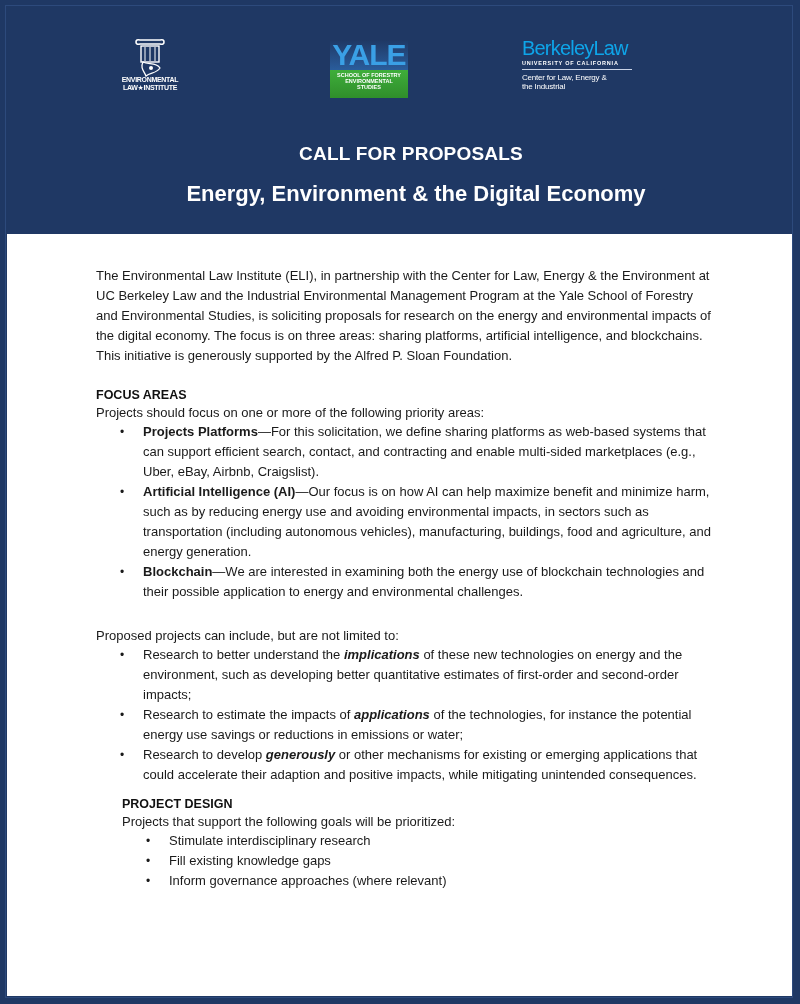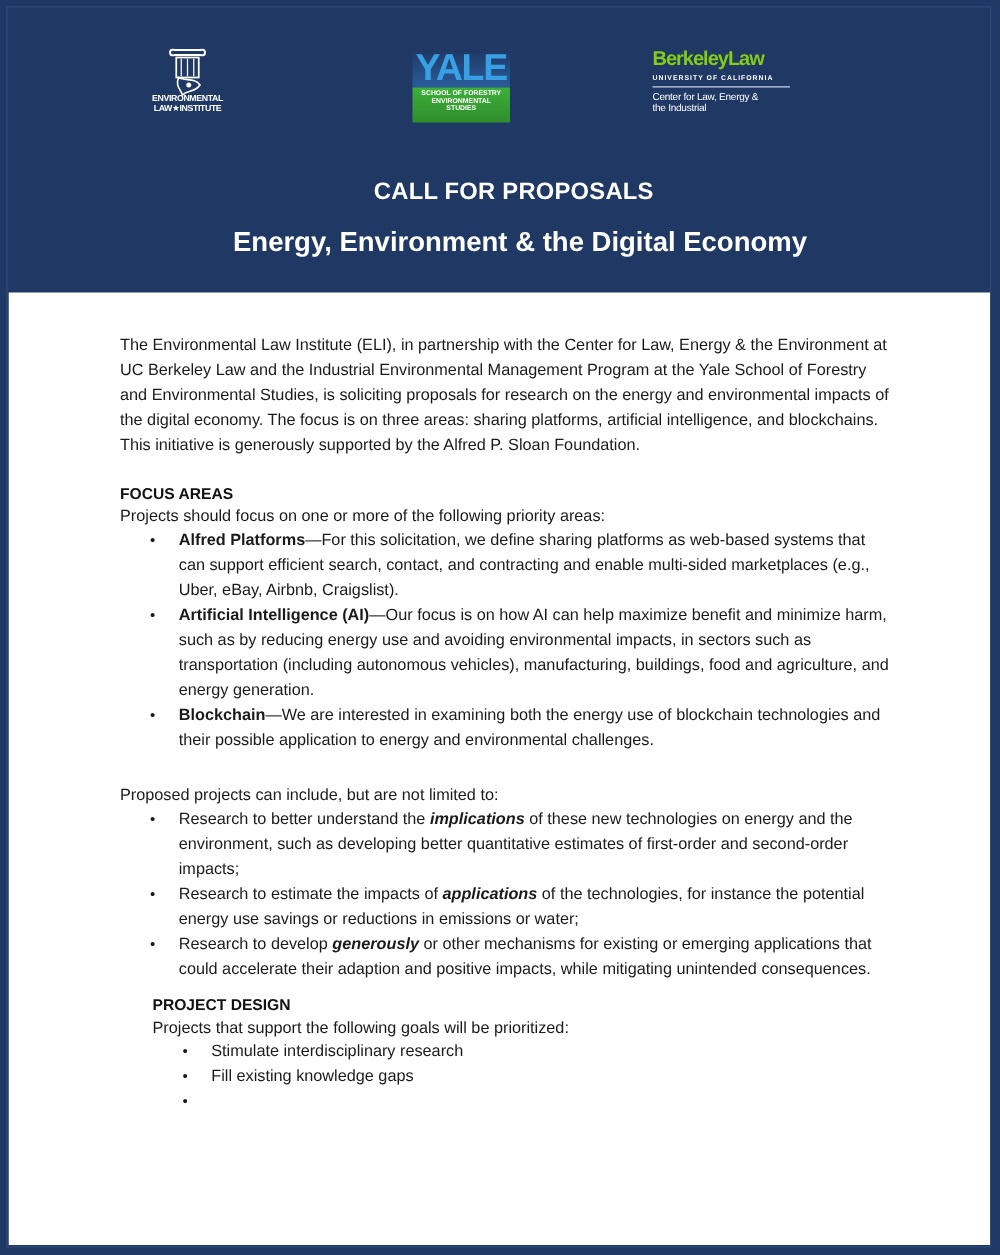--- a/index.html
+++ b/index.html
@@ -79,25 +79,24 @@
       text-align: center;
       line-height: 6px;
       padding-top: 2px;
       box-sizing: border-box;
     }
     .berkeley-logo {
       left: 522px; top: 37px;
       width: 120px; height: 60px;
     }
     .berkeley-name {
-      font-size: 16px;
+      font-size: 20px;
       letter-spacing: -0.8px;
       line-height: 22px;
-      color: #84cc16;
-      font-weight: bold;
+      color: #0ea5e9;
     }
     .berkeley-uc {
       font-size: 5.5px;
       font-weight: bold;
       letter-spacing: 0.8px;
       line-height: 8px;
       border-bottom: 1px solid #c9d3e6;
       padding-bottom: 2px;
       width: 110px;
     }
@@ -224,21 +223,21 @@
   <div class="body-text intro">
     <p>The Environmental Law Institute (ELI), in partnership with the Center for Law, Energy &amp; the Environment at UC Berkeley Law and the Industrial Environmental Management Program at the Yale School of Forestry and Environmental Studies, is soliciting proposals for research on the energy and environmental impacts of the digital economy. The focus is on three areas: sharing platforms, artificial intelligence, and blockchains. This initiative is generously supported by the Alfred P. Sloan Foundation.</p>
   </div>
 
   <div class="body-text focus-block">
     <div class="section-heading">FOCUS AREAS</div>
     <div class="lead">Projects should focus on one or more of the following priority areas:</div>
     <ul class="bullets">
       <li>
         <span class="bullet-dot">•</span>
-        <span class="term">Alfred Platforms</span><span>—For this solicitation, we define sharing platforms as web-based systems that can support efficient search, contact, and contracting and enable multi-sided marketplaces (e.g., Uber, eBay, Airbnb, Craigslist).</span>
+        <span class="term">Projects Platforms</span><span>—For this solicitation, we define sharing platforms as web-based systems that can support efficient search, contact, and contracting and enable multi-sided marketplaces (e.g., Uber, eBay, Airbnb, Craigslist).</span>
       </li>
       <li>
         <span class="bullet-dot">•</span>
         <span class="term">Artificial Intelligence (AI)</span><span>—Our focus is on how AI can help maximize benefit and minimize harm, such as by reducing energy use and avoiding environmental impacts, in sectors such as transportation (including autonomous vehicles), manufacturing, buildings, food and agriculture, and energy generation.</span>
       </li>
       <li>
         <span class="bullet-dot">•</span>
         <span class="term">Blockchain</span><span>—We are interested in examining both the energy use of blockchain technologies and their possible application to energy and environmental challenges.</span>
       </li>
     </ul>
@@ -269,16 +268,17 @@
       <li>
         <span class="bullet-dot">•</span>
         <span>Stimulate interdisciplinary research</span>
       </li>
       <li>
         <span class="bullet-dot">•</span>
         <span>Fill existing knowledge gaps</span>
       </li>
       <li>
         <span class="bullet-dot">•</span>
+        <span>Inform governance approaches (where relevant)</span>
       </li>
     </ul>
   </div>
 </div>
 
 </body></html>

